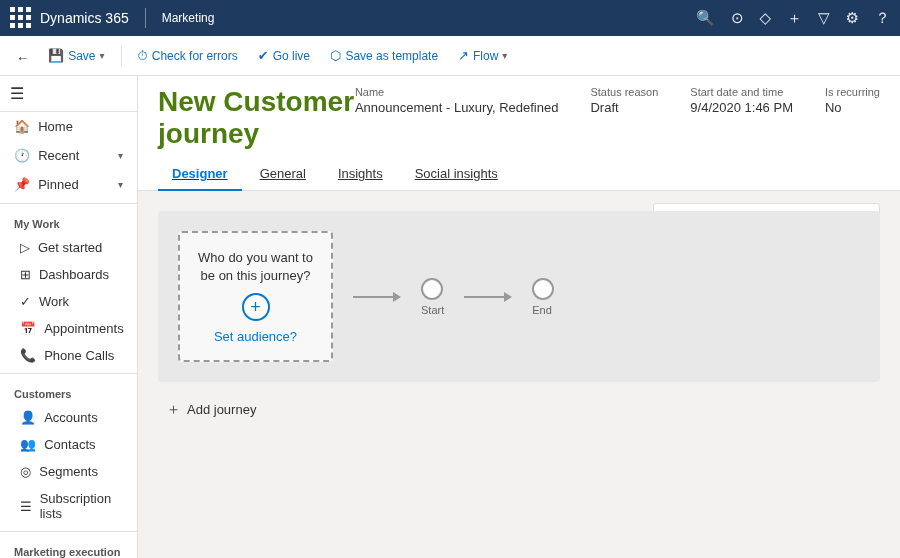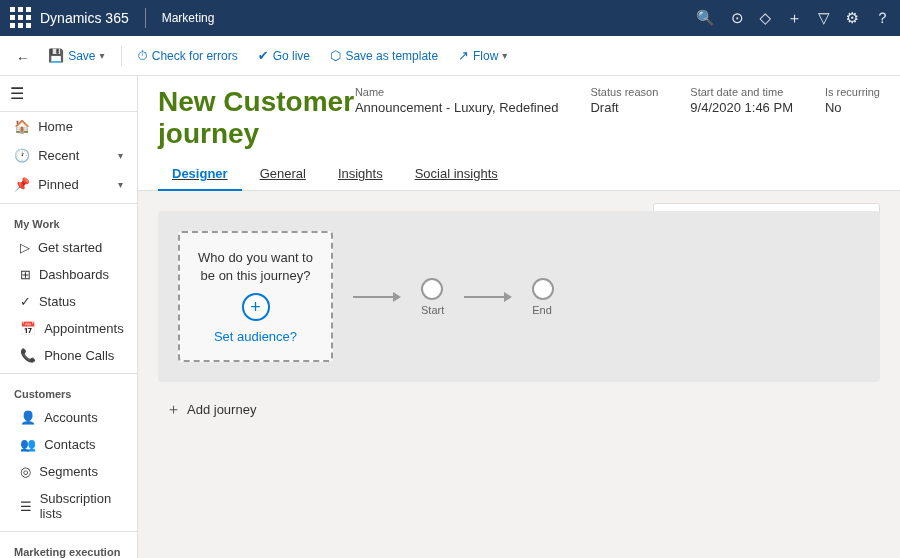--- a/index.html
+++ b/index.html
@@ -463,21 +463,21 @@
     <div class="sidebar-child-item">
       <span>▷</span>
       <span>Get started</span>
     </div>
     <div class="sidebar-child-item">
       <span>⊞</span>
       <span>Dashboards</span>
     </div>
     <div class="sidebar-child-item">
       <span>✓</span>
-      <span>Status</span>
+      <span>Work</span>
     </div>
     <div class="sidebar-child-item">
       <span>📅</span>
       <span>Appointments</span>
     </div>
     <div class="sidebar-child-item">
       <span>📞</span>
       <span>Phone Calls</span>
     </div>
 

